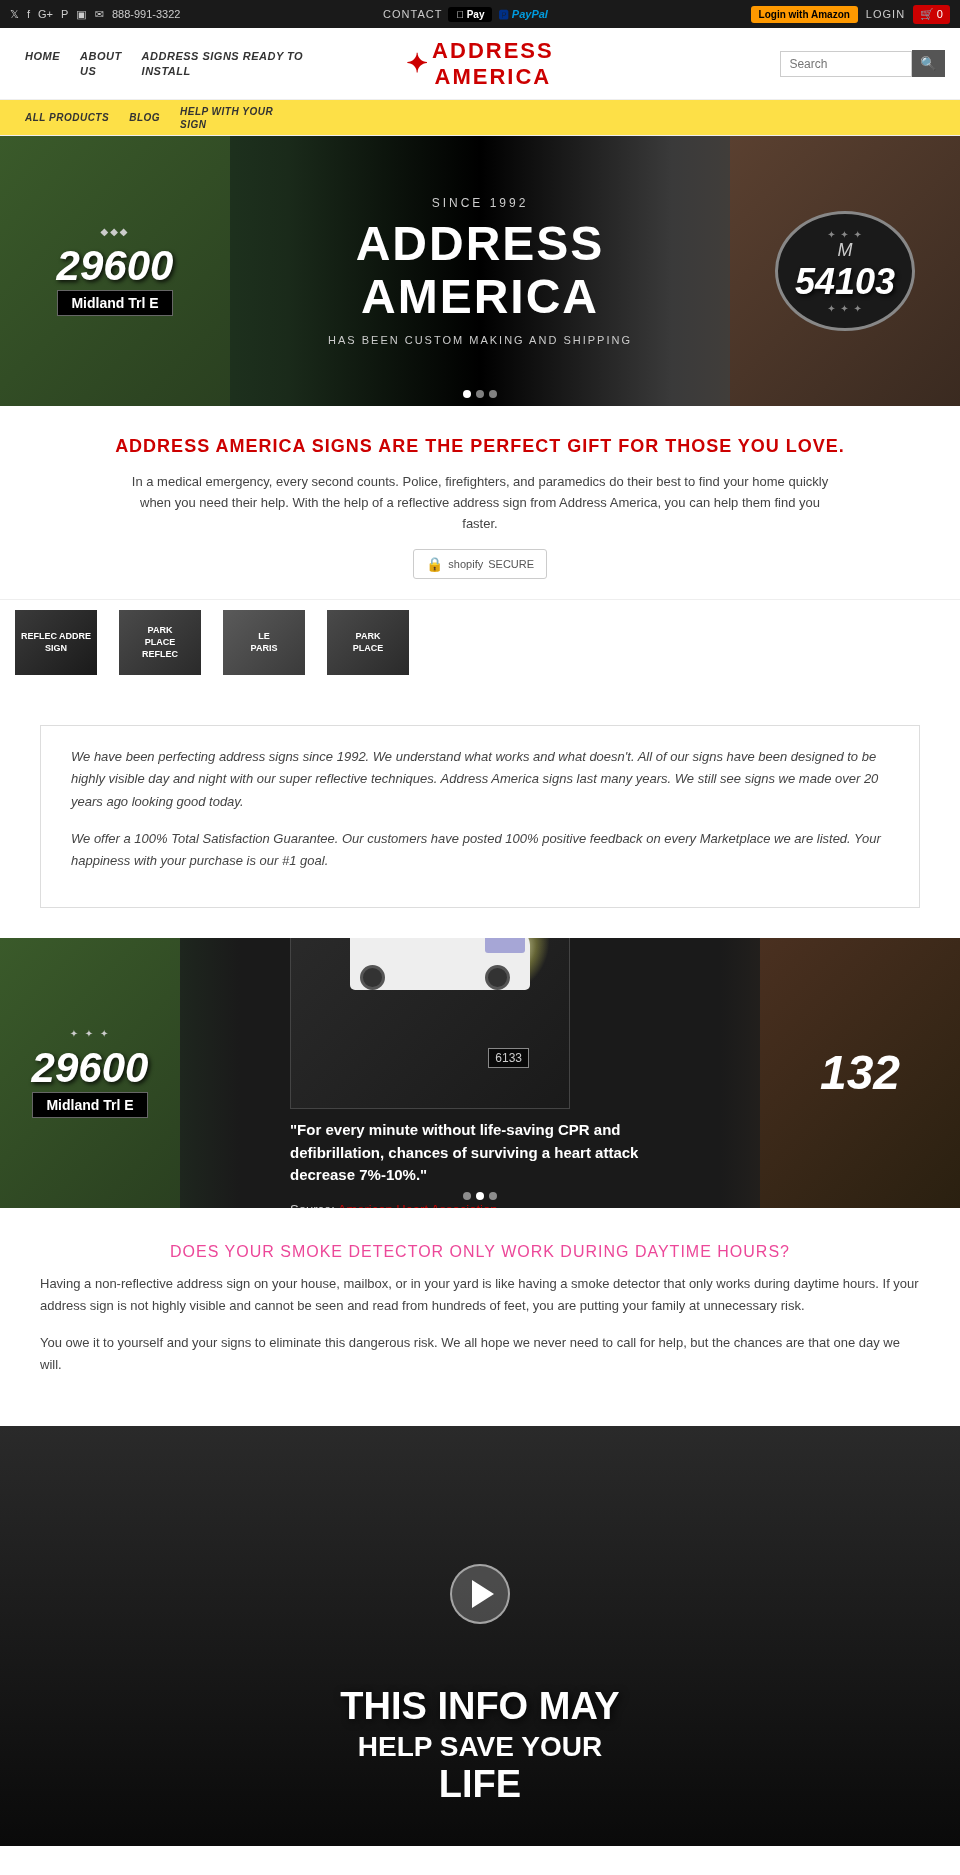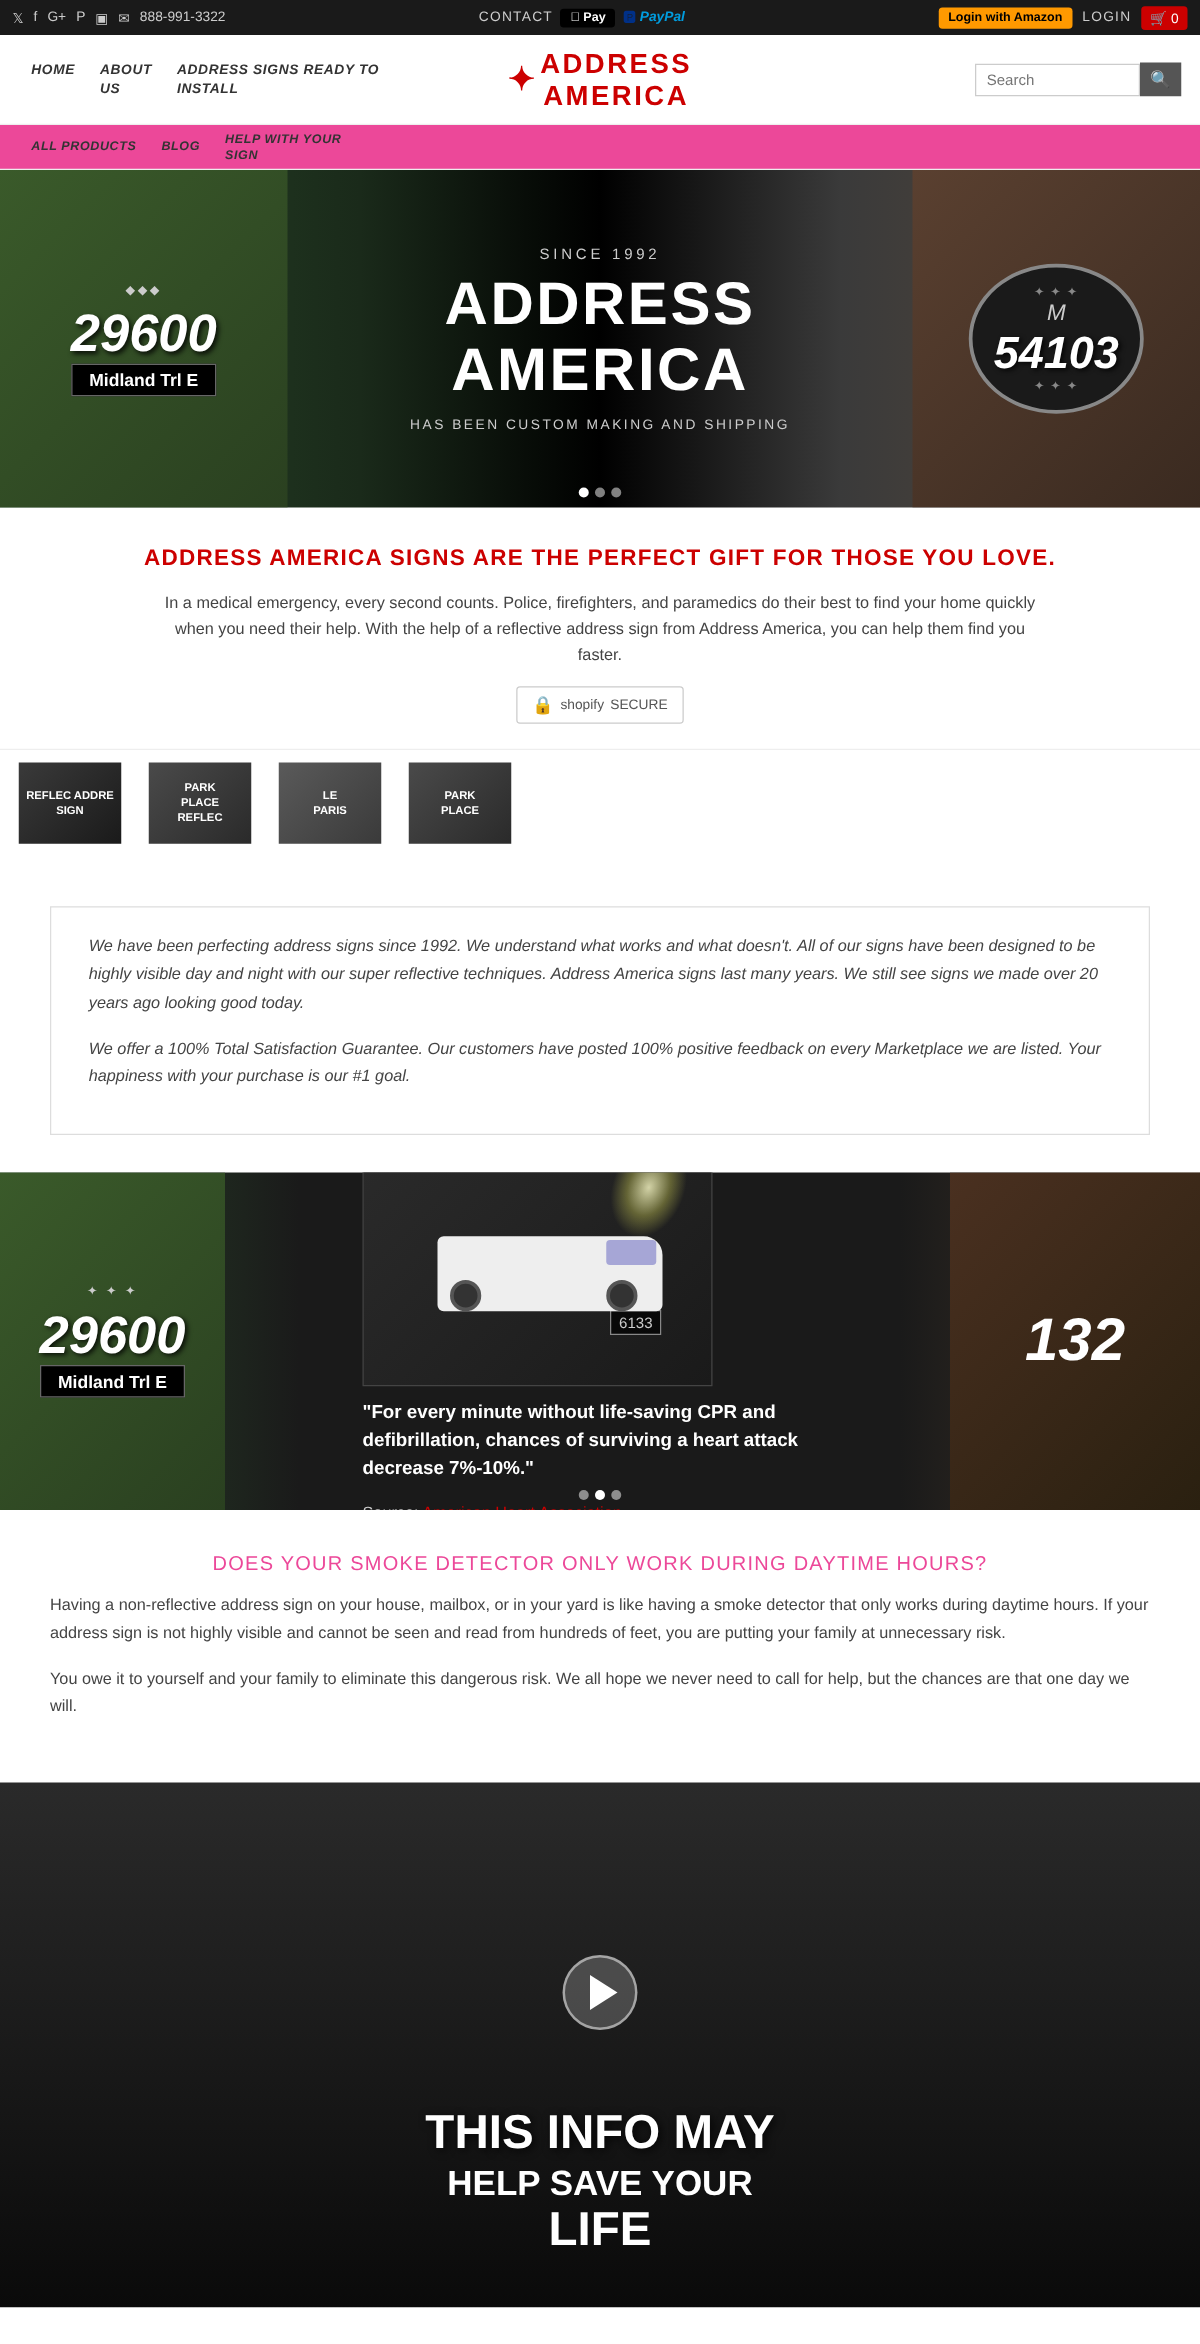--- a/index.html
+++ b/index.html
@@ -98,21 +98,21 @@
     .search-btn {
       background: #555;
       border: none;
       padding: 6px 8px;
       cursor: pointer;
       color: #fff;
     }
 
     
     .second-nav {
-      background: #ec4899;
+      background: #fde047;
       border-bottom: 1px solid #eee;
       display: flex;
       align-items: center;
       padding: 0 15px;
       height: 36px;
     }
     .second-nav .nav-item { font-size: 10px; }
 
     
     .hero-banner {
@@ -381,21 +381,20 @@
       text-align: left;
     }
     .amb-source-link { color: #cc0000; }
     
     .amb-img-fake {
       width: 280px;
       height: 180px;
       background: linear-gradient(135deg, #2a2a2a, #1a1a1a);
       border: 1px solid #444;
       display: flex;
-      align-items: center;
       justify-content: center;
       position: relative;
       overflow: hidden;
       padding-left: 19px;
     }
     .amb-light {
       position: absolute;
       top: -20px;
       right: 20px;
       width: 60px;
@@ -661,21 +660,21 @@
   <div class="amb-dots">
     <div class="amb-dot"></div>
     <div class="amb-dot active"></div>
     <div class="amb-dot"></div>
   </div>
 </div>
 
 <div class="smoke-section">
   <div class="smoke-title">DOES YOUR SMOKE DETECTOR ONLY WORK DURING DAYTIME HOURS?</div>
   <p class="smoke-text">Having a non-reflective address sign on your house, mailbox, or in your yard is like having a smoke detector that only works during daytime hours. If your address sign is not highly visible and cannot be seen and read from hundreds of feet, you are putting your family at unnecessary risk.</p>
-  <p class="smoke-text">You owe it to yourself and your family to eliminate this dangerous risk. We all hope we never need to call for help, but the chances are that one day we will.</p>
+  <p class="smoke-text">You owe it to yourself and your signs to eliminate this dangerous risk. We all hope we never need to call for help, but the chances are that one day we will.</p>
 </div>
 
 <div class="video-section">
   <div class="video-play-btn">
     <div class="play-triangle"></div>
   </div>
   <div class="video-title">THIS INFO MAY</div>
   <div class="video-subtitle">HELP SAVE YOUR</div>
   <div class="video-word">LIFE</div>
 </div>

